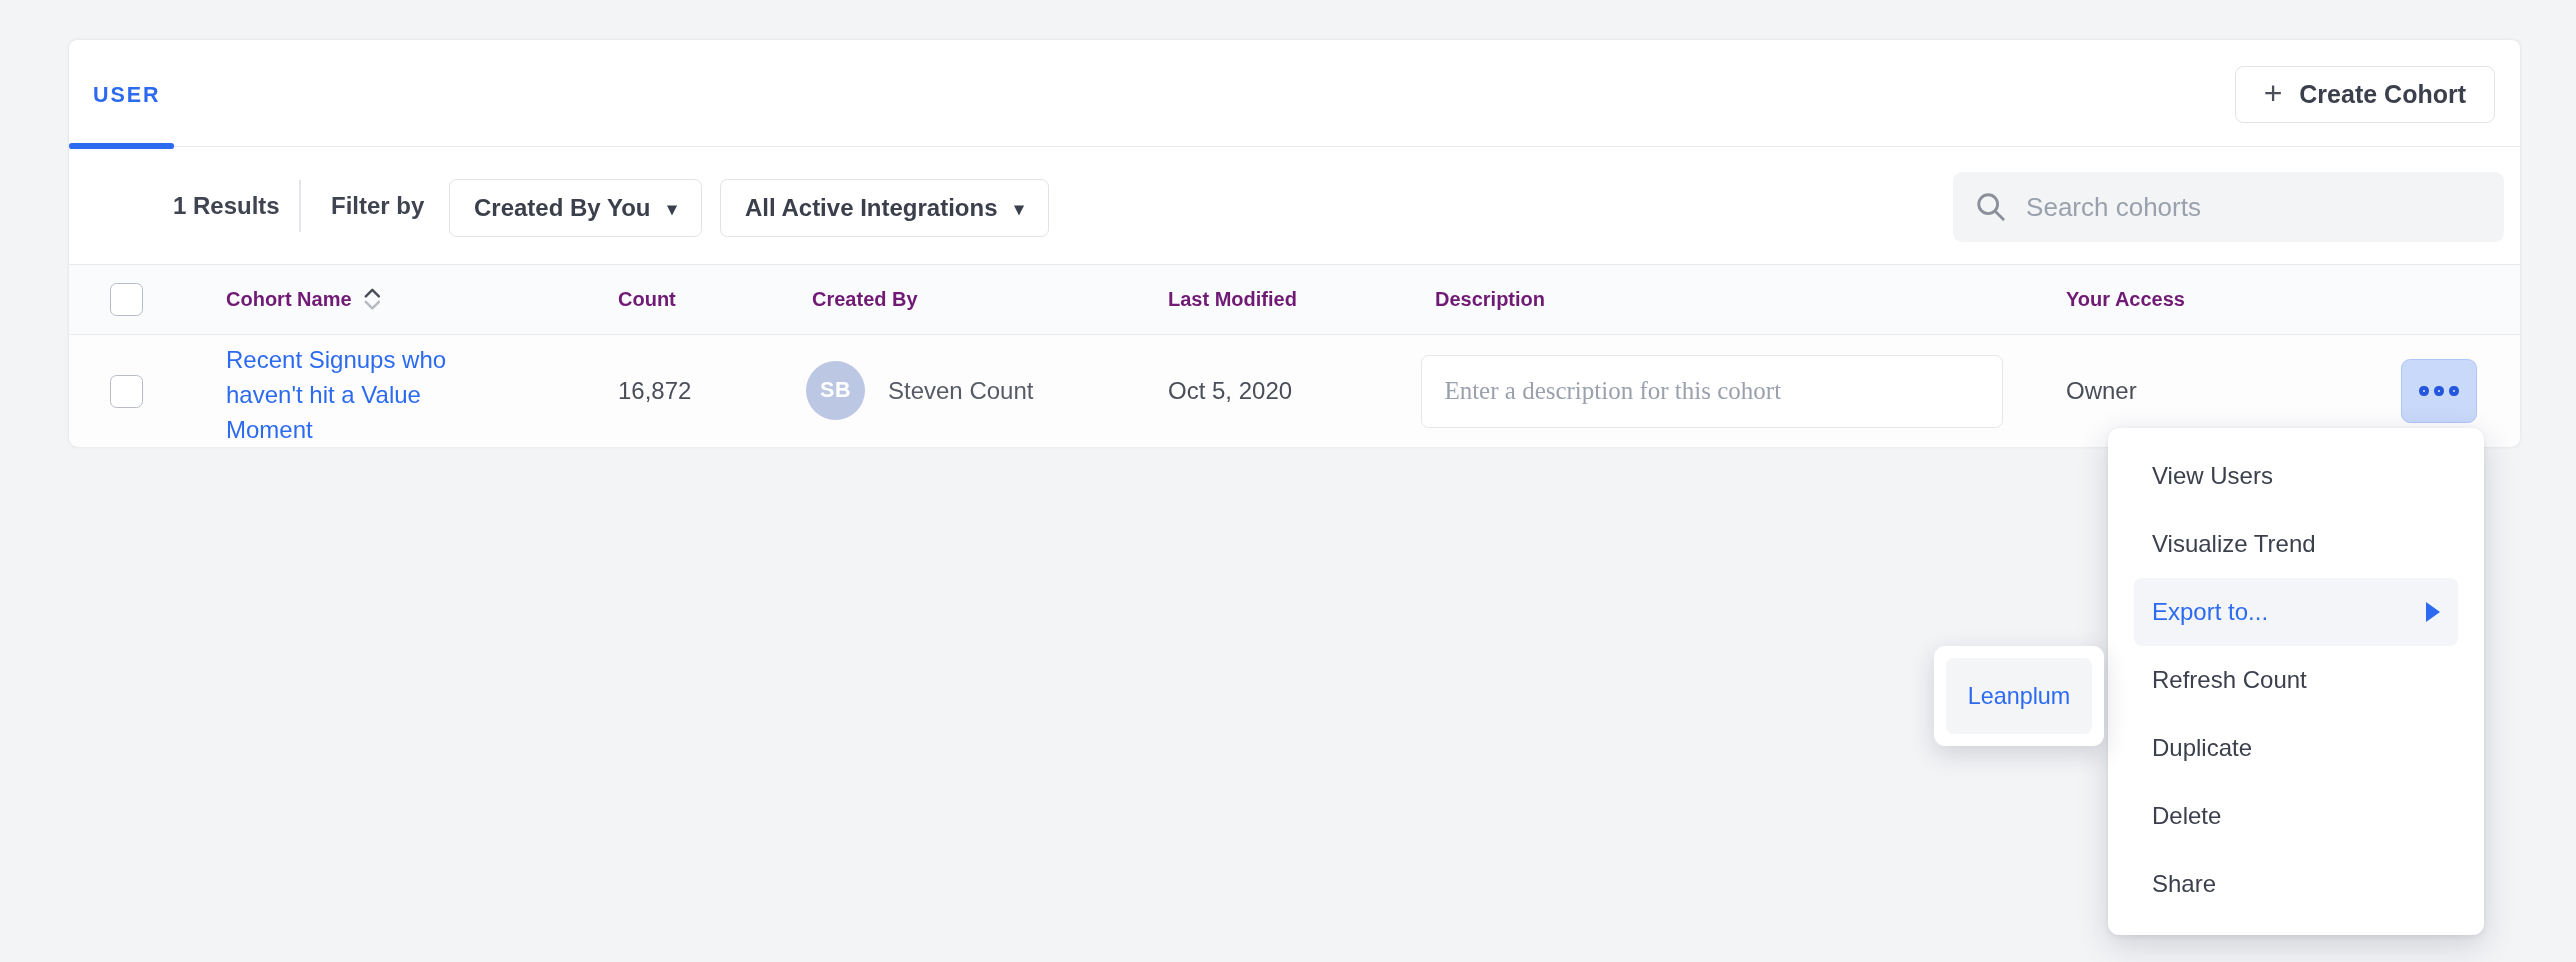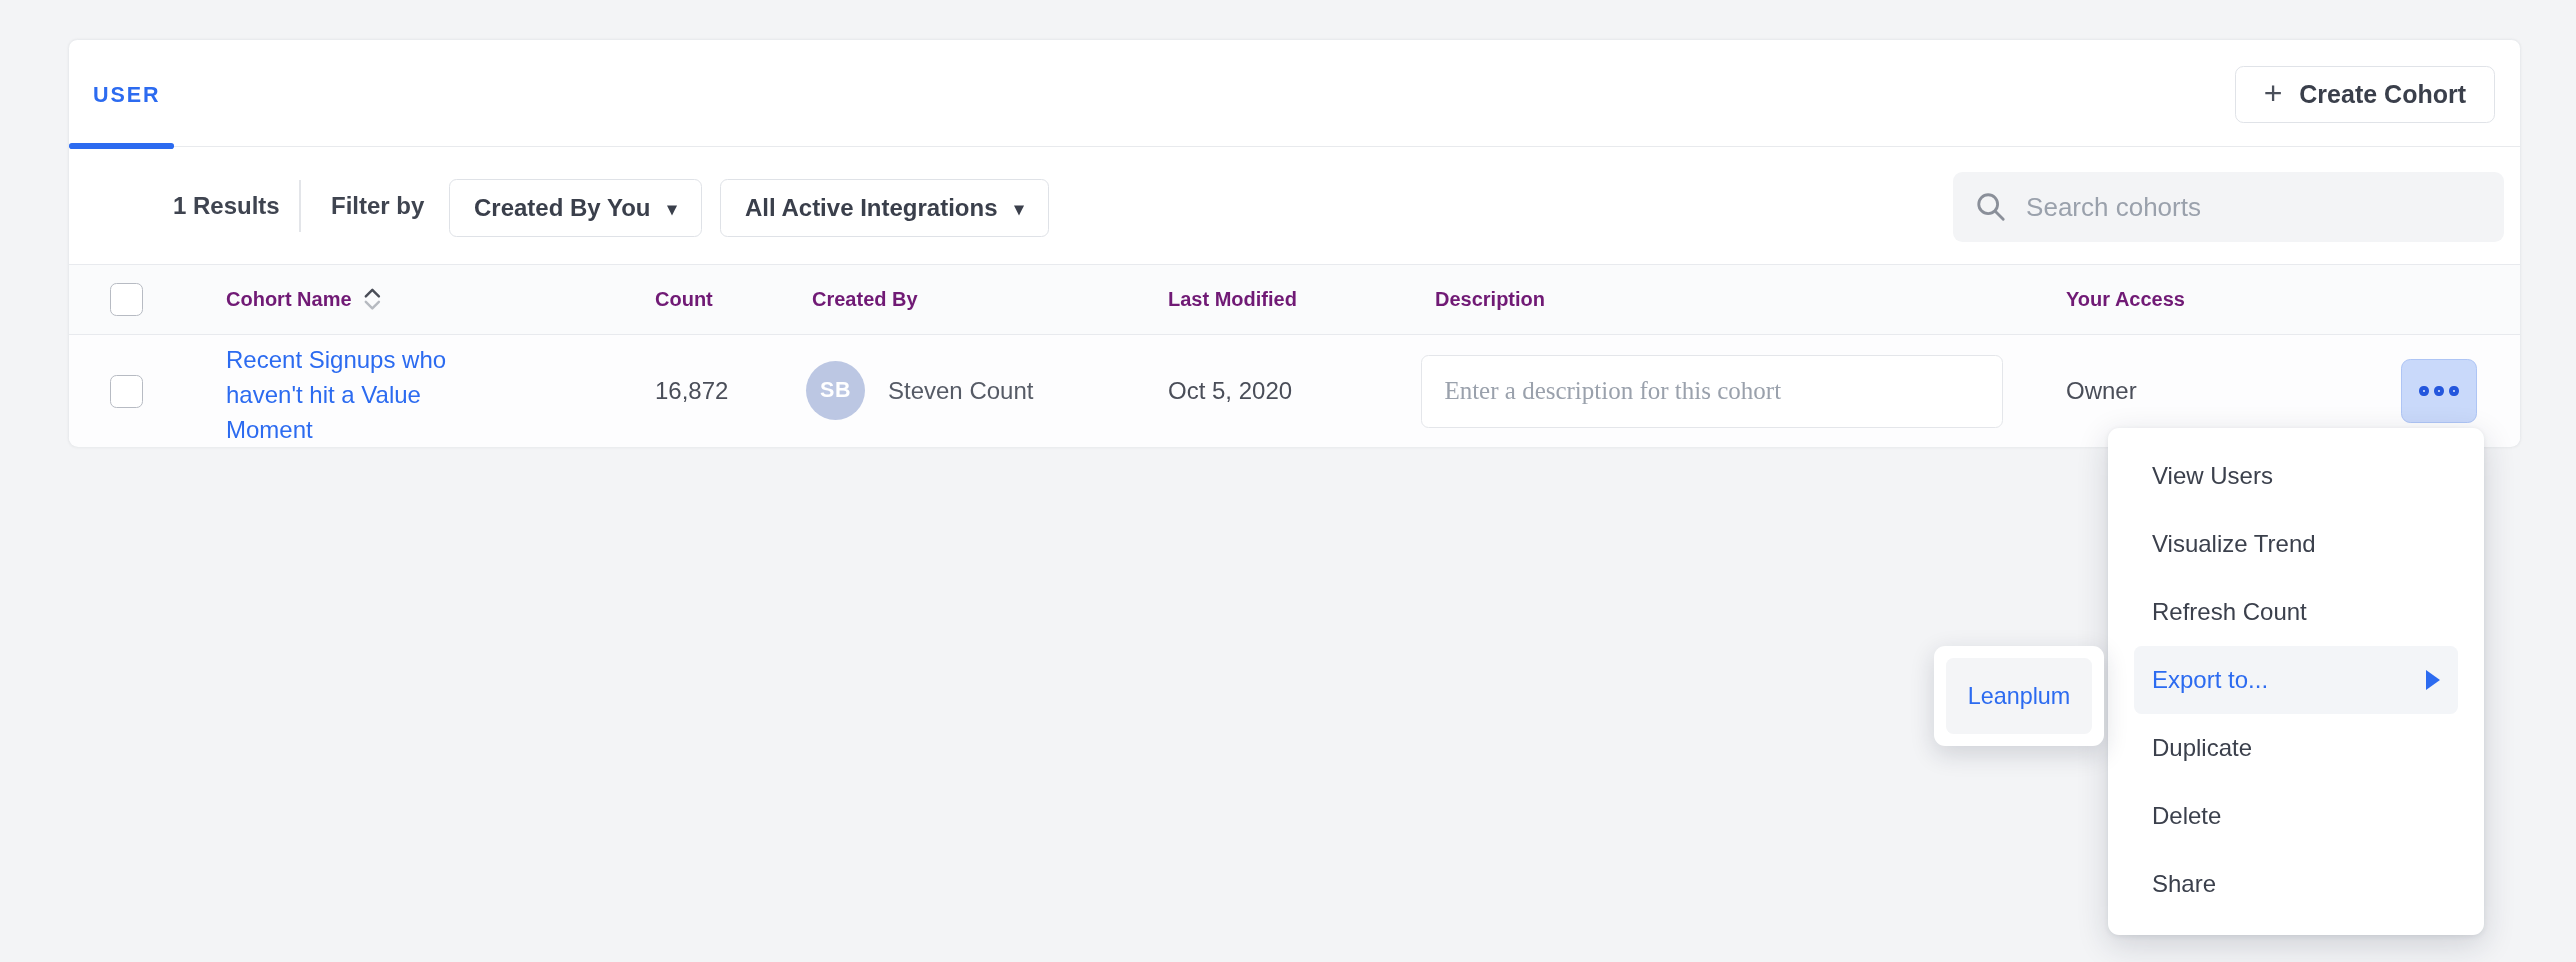--- a/index.html
+++ b/index.html
@@ -60,21 +60,21 @@
     font-family:"Liberation Sans", sans-serif; font-size:26px; color:#3f4450;
   }
   .search-box input::placeholder { color:#9aa1ac; }
   
   .thead {
     position:relative; height:71px; background:#fafbfc;
     border-bottom:0.9px solid #e8eaee;
   }
   .cell { position:absolute; top:0; height:100%; display:flex; align-items:center; }
   .th { font-size:20px; font-weight:700; color:#701a75; }
-  .c-check { left:41px; } .c-name { left:157px; } .c-count { left:586px;text-align:right; }
+  .c-check { left:41px; } .c-name { left:157px; } .c-count { left:549px;text-align:right; }
   .c-creator { left:743px; } .c-modified { left:1099px; }
   .c-desc { left:1366px; } .c-access { left:1997px; }
   .sort-icon { margin-left:11.2px; display:inline-flex; flex-direction:column; gap:1.9px; }
   .checkbox {
     width:33px; height:33px; background:#fff;
     border:1.9px solid #b7bbc3; border-radius:6.5px; cursor:pointer;
   }
   .trow { position:relative; height:112px; background:#fdfdfe; border-radius:0 0 9.3px 9.3px; }
   .trow .c-check { align-items:center; }
   .cohort-link {
@@ -210,25 +210,25 @@
       <span class="dot-ring"></span>
       <span class="dot-ring"></span>
       <span class="dot-ring"></span>
     </button>
   </div>
 </div>
 
 <div class="context-menu" style="--accent:#2c6bf0;">
   <div class="menu-item">View Users</div>
   <div class="menu-item">Visualize Trend</div>
-  <div class="menu-item">Refresh Count</div>
   <div class="menu-item highlighted">
     <span>Export to...</span>
     <span class="submenu-arrow"></span>
   </div>
+  <div class="menu-item">Refresh Count</div>
   <div class="menu-item">Duplicate</div>
   <div class="menu-item">Delete</div>
   <div class="menu-item">Share</div>
 </div>
 
 <div class="export-submenu" style="--accent:#2c6bf0;">
   <div class="submenu-item">Leanplum</div>
 </div>
 
 

